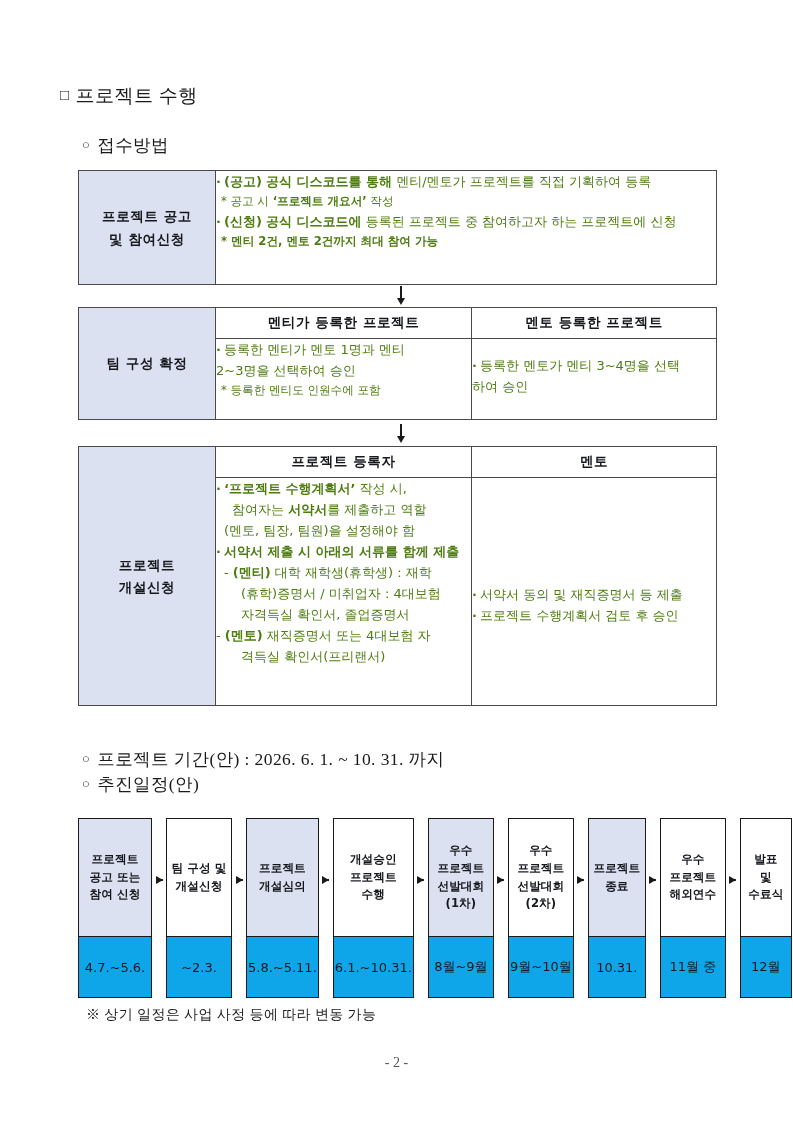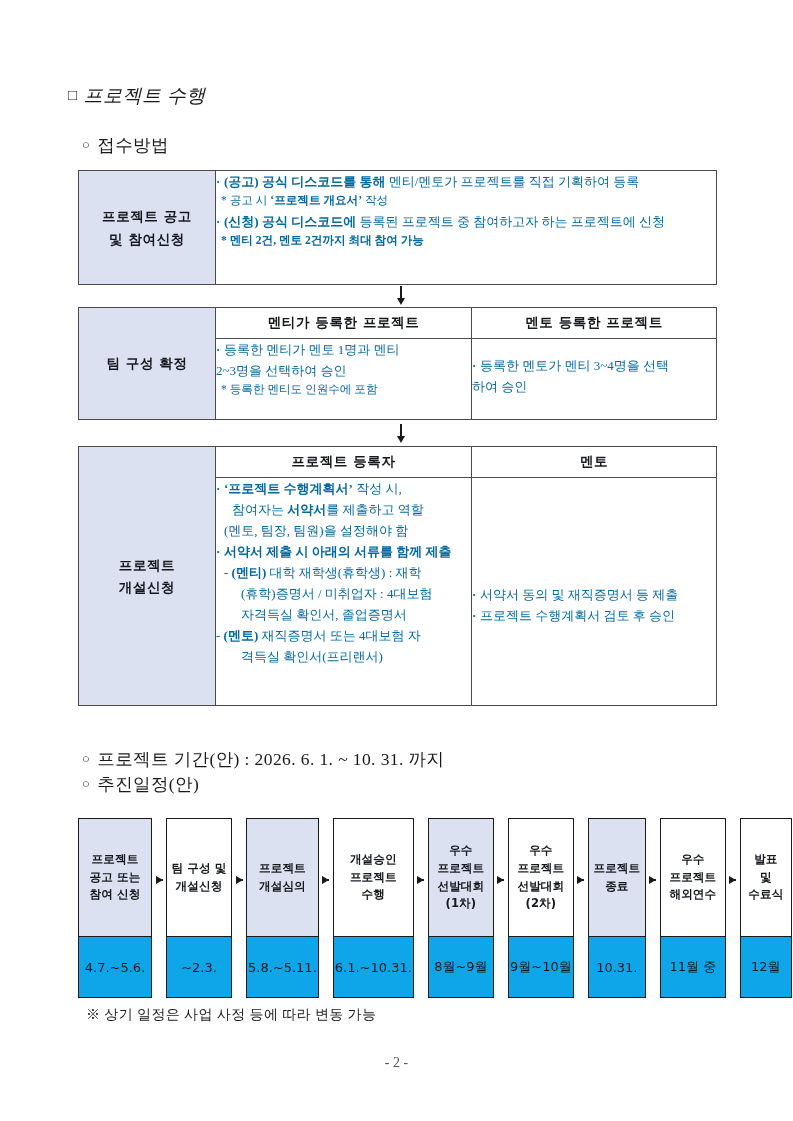--- a/index.html
+++ b/index.html
@@ -21,27 +21,26 @@
     position: absolute;
     left: 0; top: 0;
     width: 793px;
     height: 1121px;
     padding: 0;
   }
 
   
   .h-square {
     position: absolute;
-    left: 68px;
+    left: 60px;
     top: 83px;
     font-size: 19px;
     letter-spacing: 0.5px;
     font-family: "Liberation Serif", "DejaVu Serif", serif;
     white-space: nowrap;
-    font-style: italic;
   }
   .h-square .mark { font-size: 15px; vertical-align: 2px; margin-right: 6px; }
 
   .h-circle {
     position: absolute;
     left: 82px;
     font-size: 17.5px;
     letter-spacing: 0.4px;
     font-family: "Liberation Serif", "DejaVu Serif", serif;
     white-space: nowrap;
@@ -85,22 +84,21 @@
     font-size: 13.5px;
     letter-spacing: 0.6px;
     color: #16181d;
     height: 31px;
     padding: 4px 2px;
   }
   .body-cell {
     padding: 8px 8px 9px 7px;
     font-size: 13px;
     line-height: 1.62;
-    color: #0369a1;
-    font-family: Liberation Serif, serif;
+    color: #4d7c0f;
   }
   .body-cell .ln { display: block; white-space: nowrap; }
   .b { font-weight: bold; }
   .sub {
     display: block;
     font-size: 11.6px;
     padding-left: 5px;
     white-space: nowrap;
   }
   .bullet::before {

